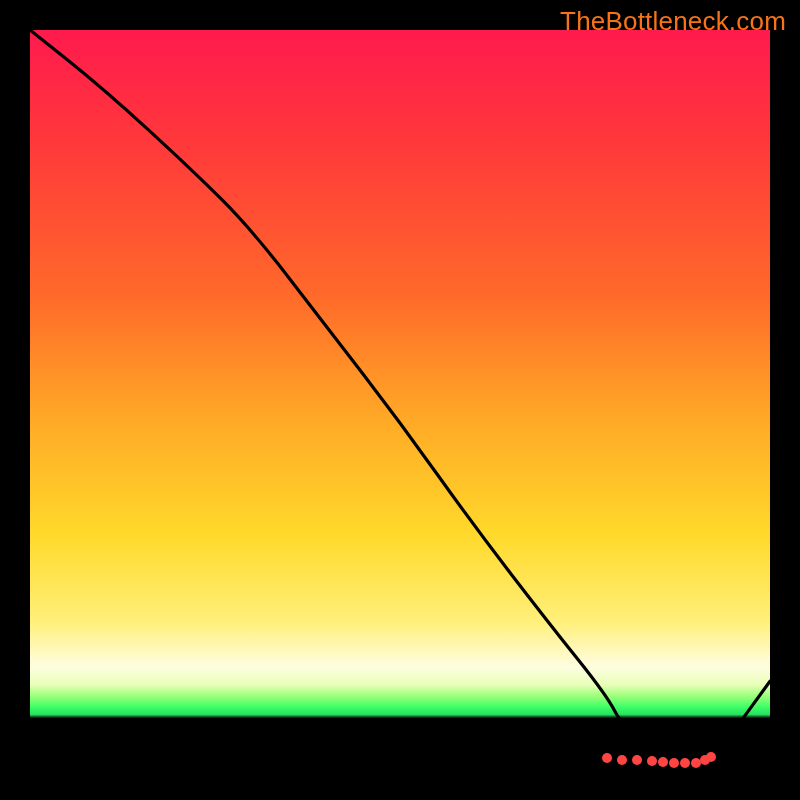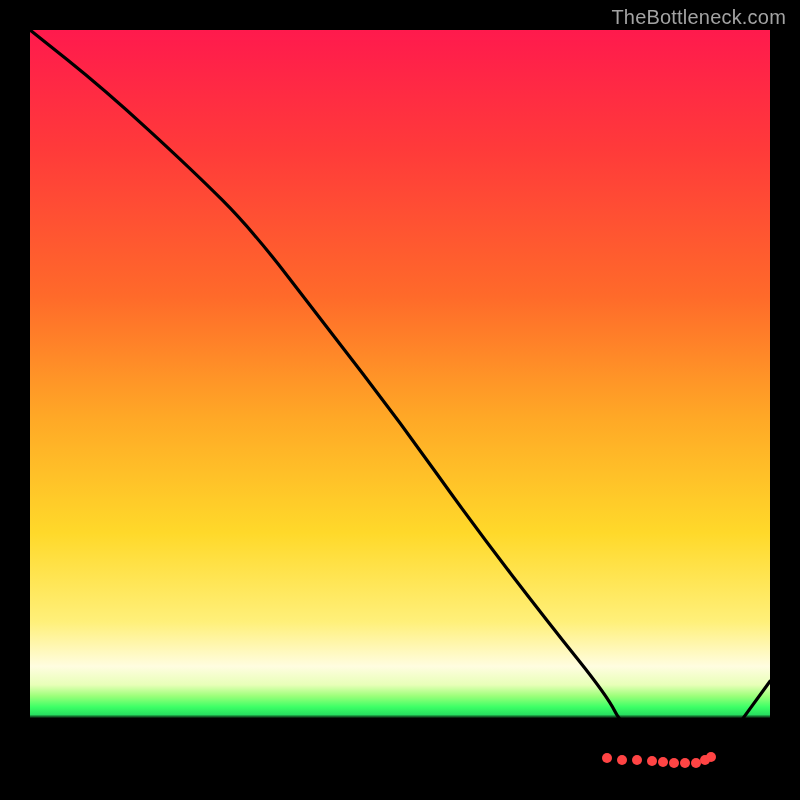--- a/index.html
+++ b/index.html
@@ -56,22 +56,22 @@
     width: 10px;
     height: 10px;
     border-radius: 50%;
     background: #ff4444;
     transform: translate(-50%, -50%);
   }
   .watermark {
     position: absolute;
     top: 6px;
     right: 14px;
-    color: #a3a3a3;
-    font-size: 20px;
+    color: #f97316;
+    font-size: 26px;
     letter-spacing: 0.2px;
     font-weight: 500;
     text-align: right;
   }
 </style>
 </head>
 <body>
 
 <div class="stage">
 

